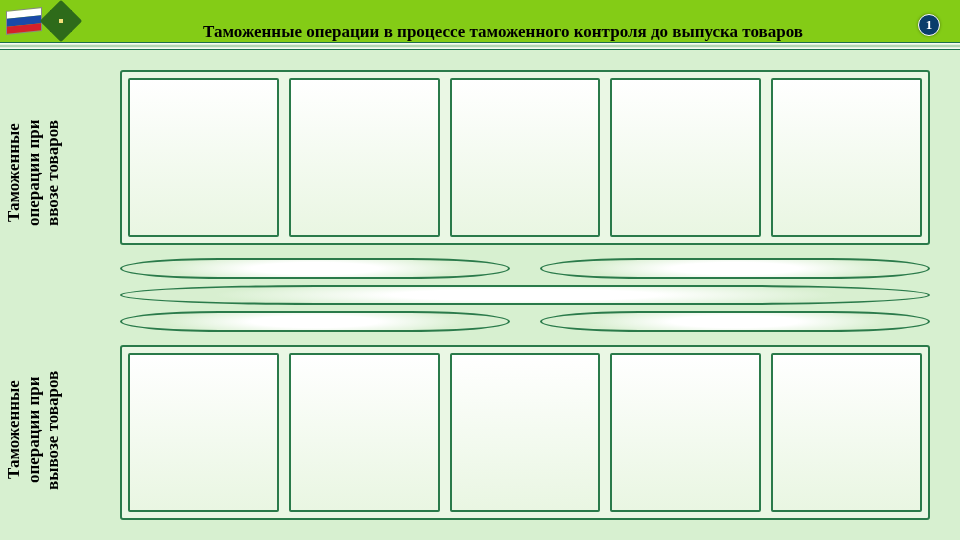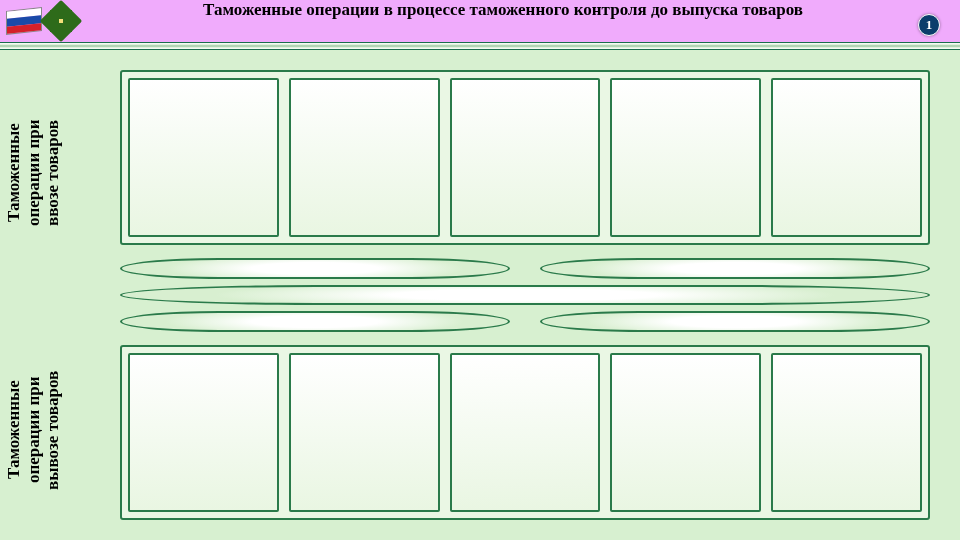--- a/index.html
+++ b/index.html
@@ -7,23 +7,23 @@
     width: 960px;
     height: 540px;
     background: #d7f0d0;
     font-family: "Times New Roman", serif;
     position: relative;
     overflow: hidden;
   }
   .header {
     position: relative;
     height: 42px;
-    background: #f0abfc;
+    background: #84cc16;
     display: flex;
-    align-items: flex-start;
+    align-items: flex-end;
   }
   .logo-group {
     display: flex;
     align-items: center;
     height: 100%;
     padding-left: 6px;
     gap: 4px;
   }
   .flag {
     width: 36px; height: 24px;

